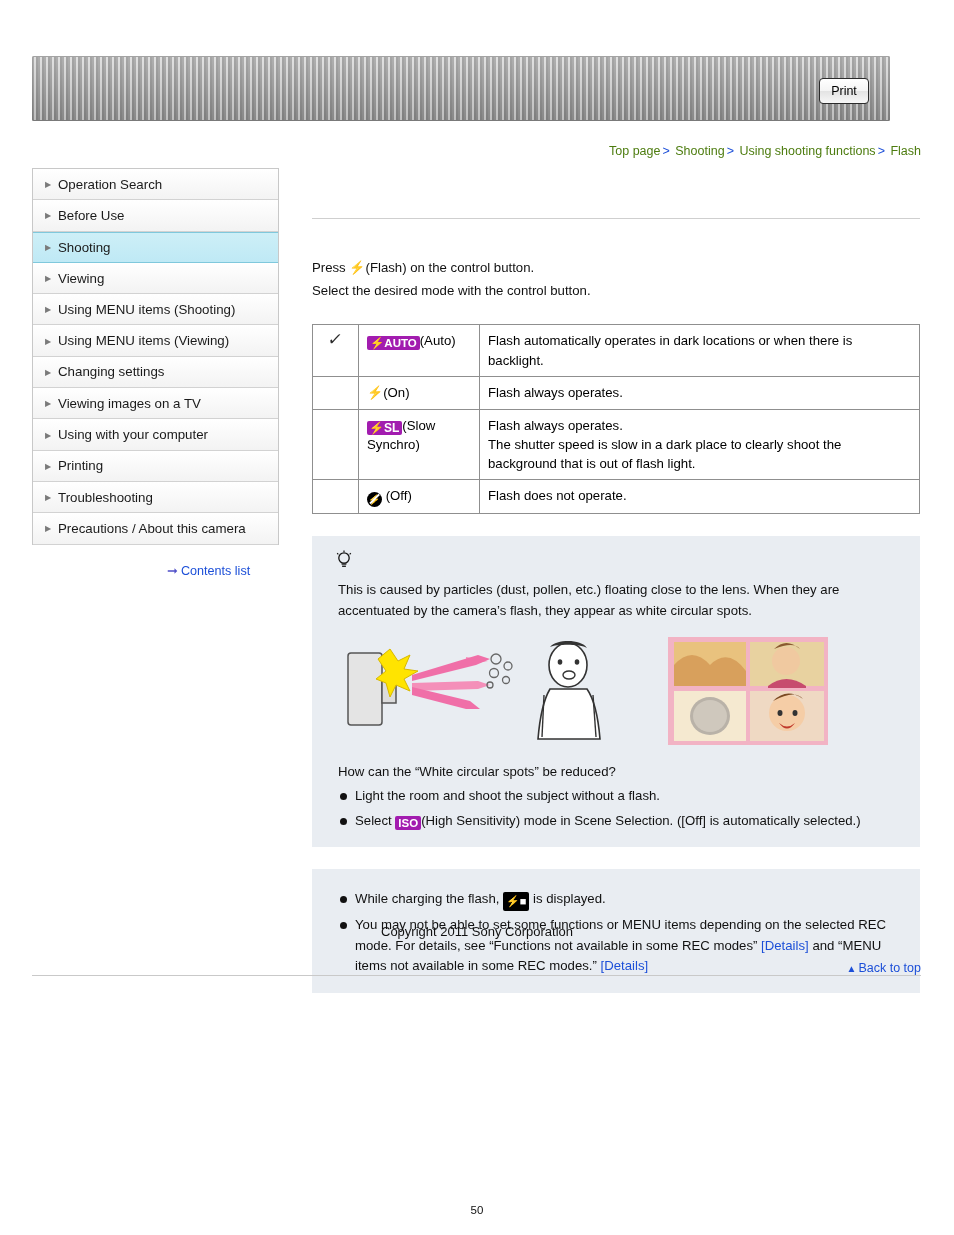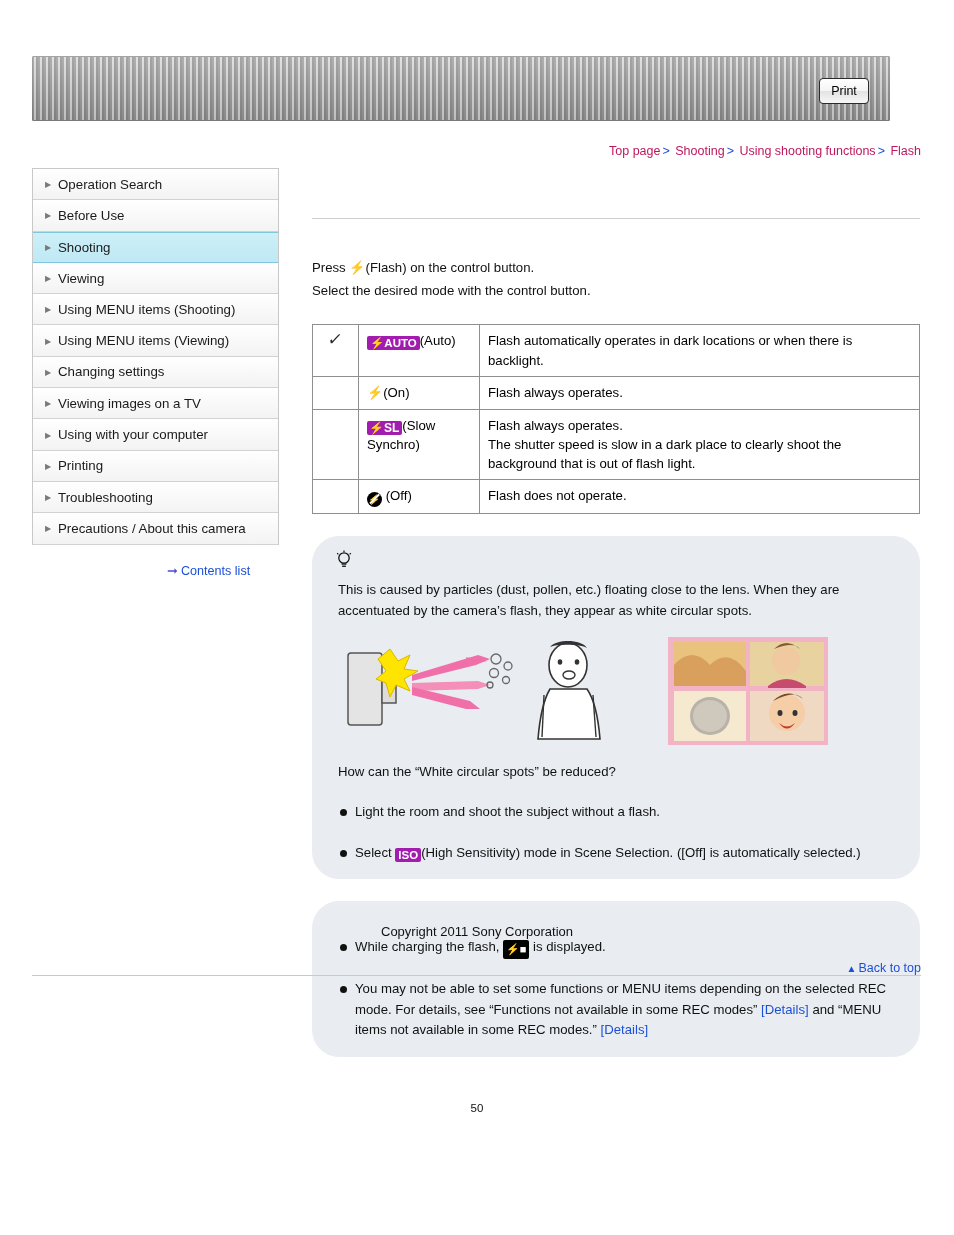--- a/index.html
+++ b/index.html
@@ -55,21 +55,21 @@
   
   .breadcrumb {
     position: absolute;
     right: 33px;
     top: 144px;
     font-size: 12.5px;
     color: #1c4fd8;
     white-space: nowrap;
   }
   .breadcrumb a {
-    color: #be185d;
+    color: #4d7c0f;
     text-decoration: none;
   }
   .breadcrumb .sep {
     color: #1c4fd8;
     padding: 0 2px;
   }
 
   
   .sidebar {
     position: absolute;
@@ -216,40 +216,39 @@
   
   .panel {
     margin-top: 22px;
     background: #e9edf2;
     width: 608px;
     box-sizing: border-box;
     padding: 14px 26px 16px 26px;
     font-size: 13.2px;
     line-height: 1.6;
     color: #111;
-    border-radius: 27px;
   }
   .panel.tip { padding-top: 14px; }
   .bulb {
     font-size: 17px;
     line-height: 1;
     margin-left: -2px;
     margin-bottom: 6px;
     color: #111;
   }
   .panel p { margin: 0; }
   .bullets {
     list-style: none;
     margin: 4px 0 0 0;
     padding: 0;
   }
   .bullets li {
     position: relative;
     padding-left: 17px;
-    margin-top: 20px;
+    margin-top: 4px;
     line-height: 1.55;
   }
   .bullets li::before {
     content: "";
     position: absolute;
     left: 2px;
     top: 7px;
     width: 7px;
     height: 7px;
     background: #111;
@@ -296,21 +295,21 @@
     left: 0;
     top: 924px;
     width: 954px;
     text-align: center;
     font-size: 13px;
     color: #111;
   }
   .pagenum {
     position: absolute;
     left: 0;
-    top: 1102px;
+    top: 1204px;
     width: 954px;
     text-align: center;
     font-size: 11.5px;
     color: #111;
   }
 </style>
 </head>
 <body>
 
 <div class="banner">

